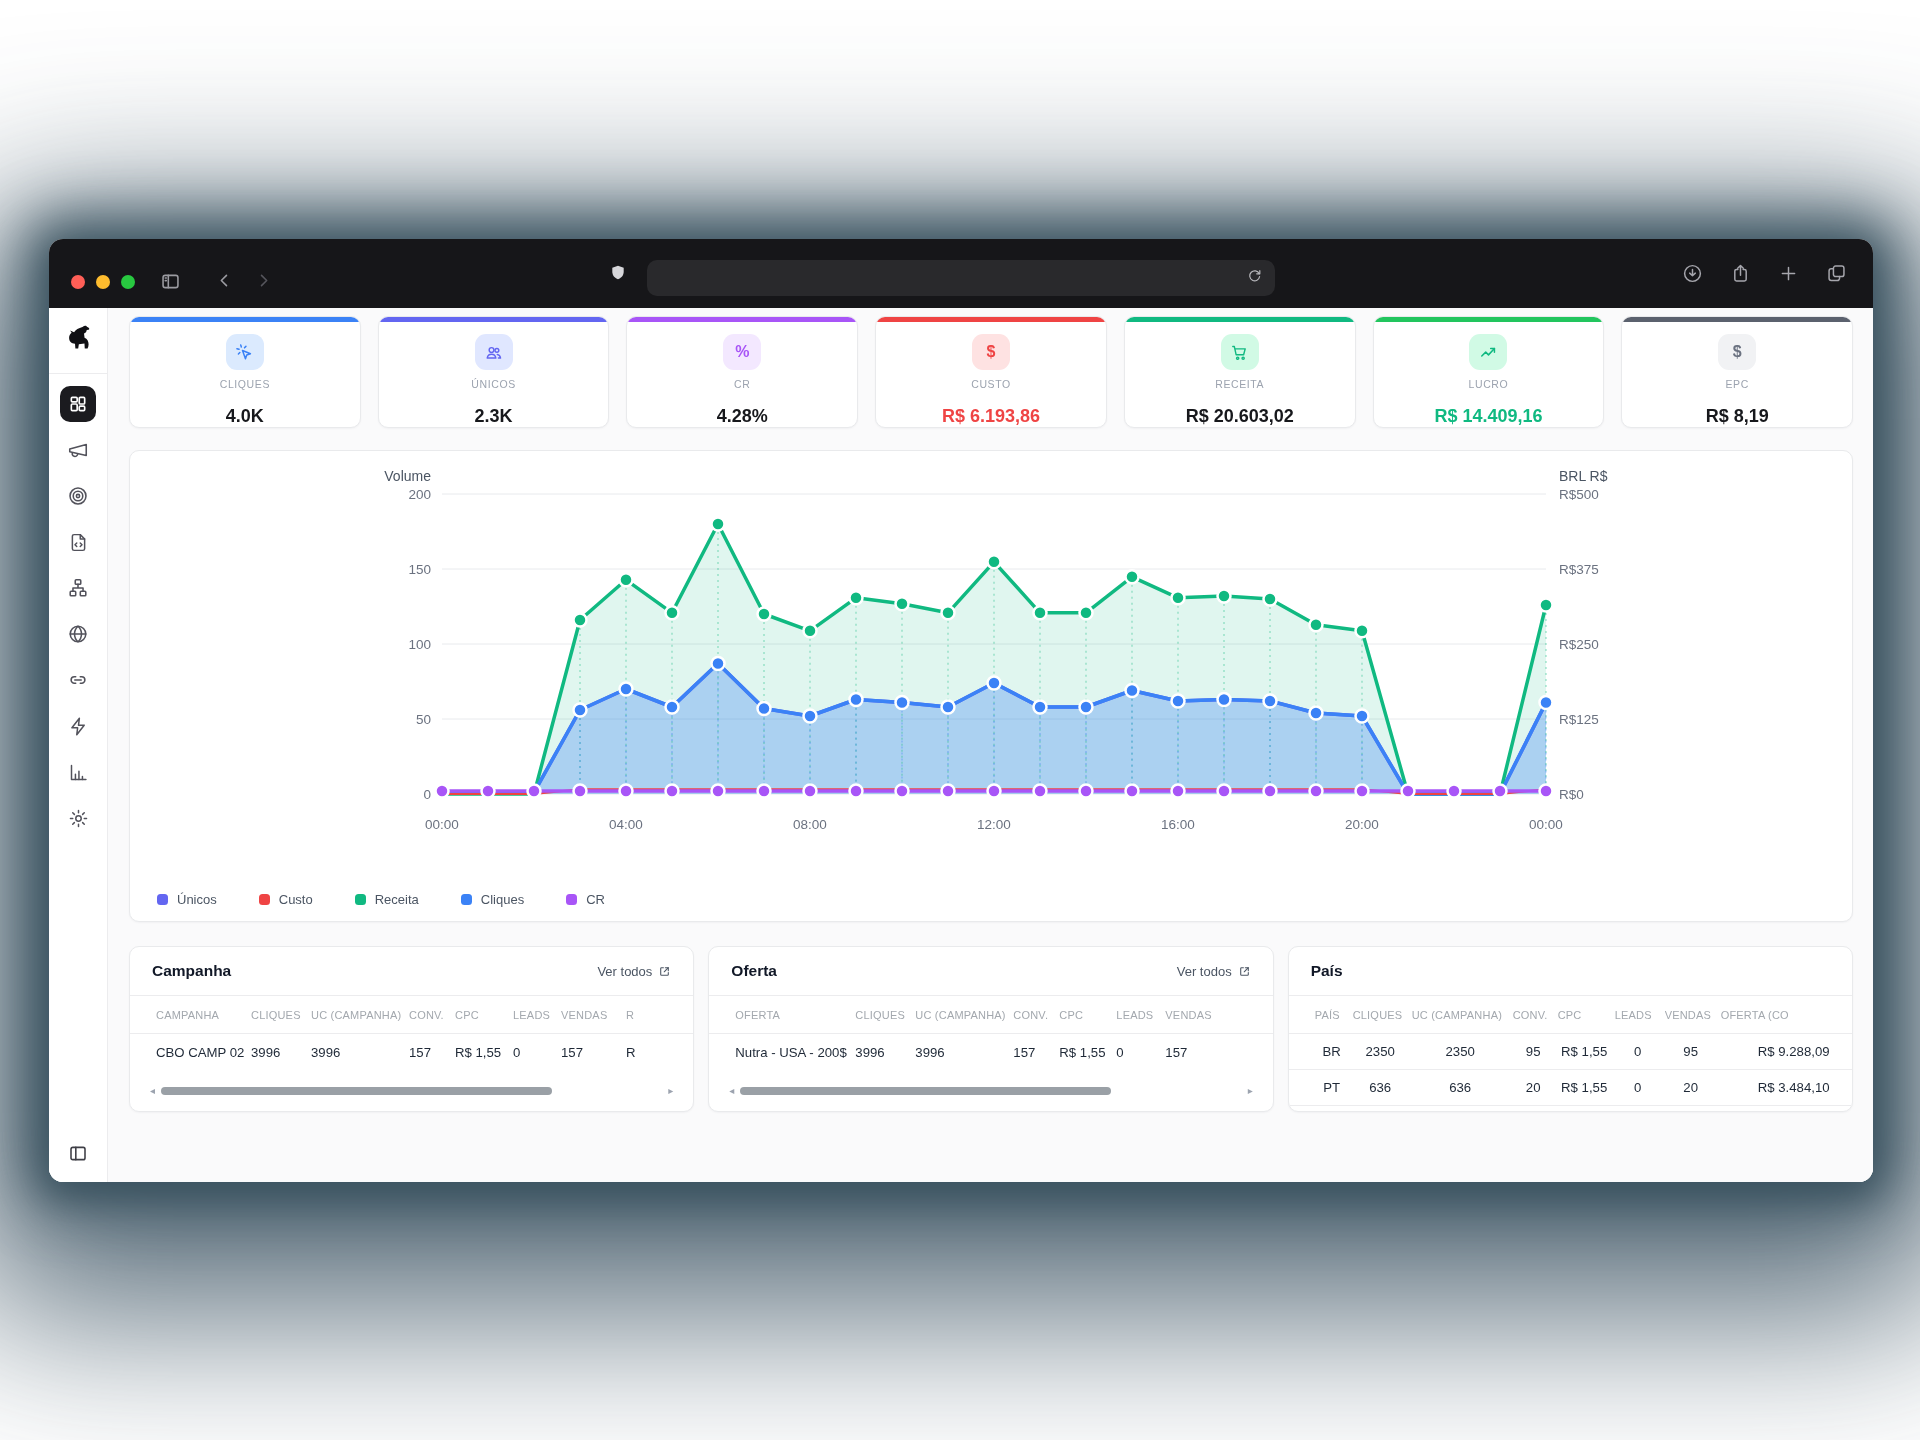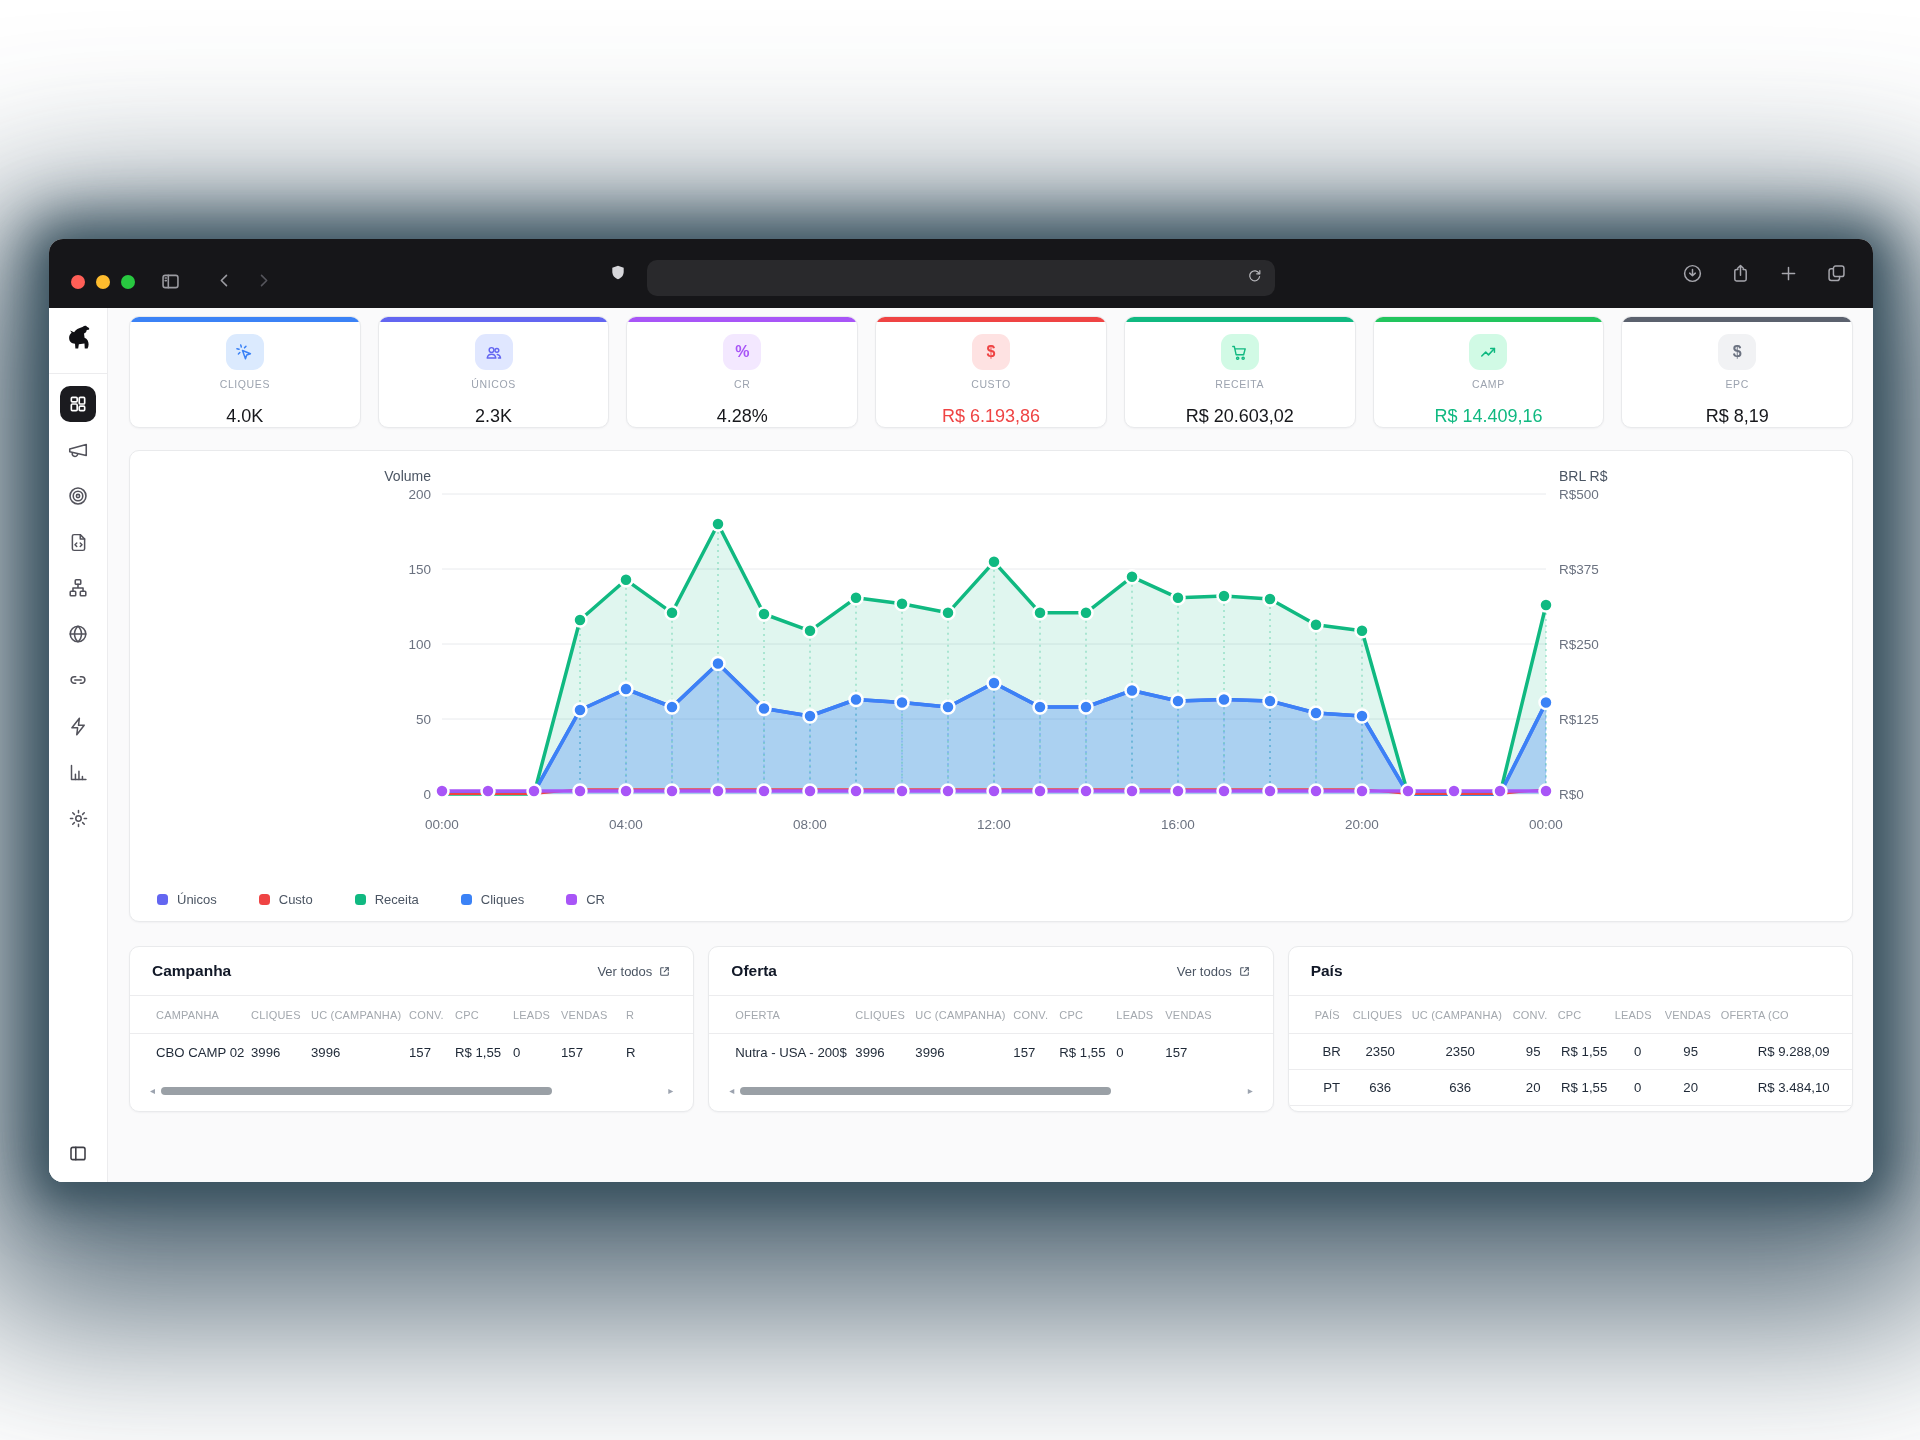--- a/index.html
+++ b/index.html
@@ -41,21 +41,21 @@
   .content{flex:1;background:#fafafb;padding:8px 20px 0 21px;min-height:0;}
 
   
   .kpis{display:flex;gap:17px;}
   .kpi{flex:1;height:112px;background:#fff;border:1px solid #e9eaec;border-radius:10px;overflow:hidden;box-shadow:0 1px 2px rgba(16,24,40,.04);
     display:flex;flex-direction:column;align-items:center;}
   .kpi .strip{height:5px;width:100%;flex:0 0 auto;}
   .kpi .ibox{width:38px;height:38px;border-radius:11px;margin-top:12px;display:flex;align-items:center;justify-content:center;font-weight:bold;}
   .kpi .ibox .glyph{font-size:16px;font-weight:bold;}
   .kpi .klabel{margin-top:8px;font-size:10.5px;letter-spacing:.6px;color:#9ca3af;}
-  .kpi .kvalue{margin-top:16px;font-size:18px;font-weight:normal;color:#17181c;}
+  .kpi .kvalue{margin-top:16px;font-size:18px;font-weight:bold;color:#17181c;}
 
   
   .chart-card{margin-top:22px;height:472px;background:#fff;border:1px solid #e9eaec;border-radius:10px;position:relative;box-shadow:0 1px 2px rgba(16,24,40,.04);}
   .chart-card svg{position:absolute;inset:0;}
   .legend{position:absolute;left:27px;bottom:14px;display:flex;gap:42px;align-items:center;}
   .legend .li{display:flex;align-items:center;gap:9px;font-size:13px;color:#4b5563;}
   .legend .chip{width:11px;height:11px;border-radius:3.5px;}
 
   
   .tables{margin-top:24px;display:flex;gap:14px;}
@@ -273,21 +273,21 @@
               <div class="kvalue" style="color:#17181c">R$ 20.603,02</div>
             </div>
             <div class="kpi">
               <div class="strip" style="background:#22c55e"></div>
               <div class="ibox" style="background:#d1fae5;color:#10b981">
                 <svg width="19" height="19" viewBox="0 0 24 24" fill="none" stroke="currentColor" stroke-width="1.9" stroke-linecap="round" stroke-linejoin="round">
                   <path d="m3.5 16.5 5-5 3.5 3.5 7.5-8"></path>
                   <path d="M14.8 7h4.7v4.7"></path>
                 </svg>
               </div>
-              <div class="klabel">CAMP</div>
+              <div class="klabel">LUCRO</div>
               <div class="kvalue" style="color:#10b981">R$ 14.409,16</div>
             </div>
             <div class="kpi">
               <div class="strip" style="background:#5b616e"></div>
               <div class="ibox" style="background:#f1f2f4;color:#6b7280">
                 <span class="glyph">$</span>
               </div>
               <div class="klabel">EPC</div>
               <div class="kvalue" style="color:#17181c">R$ 8,19</div>
             </div>

